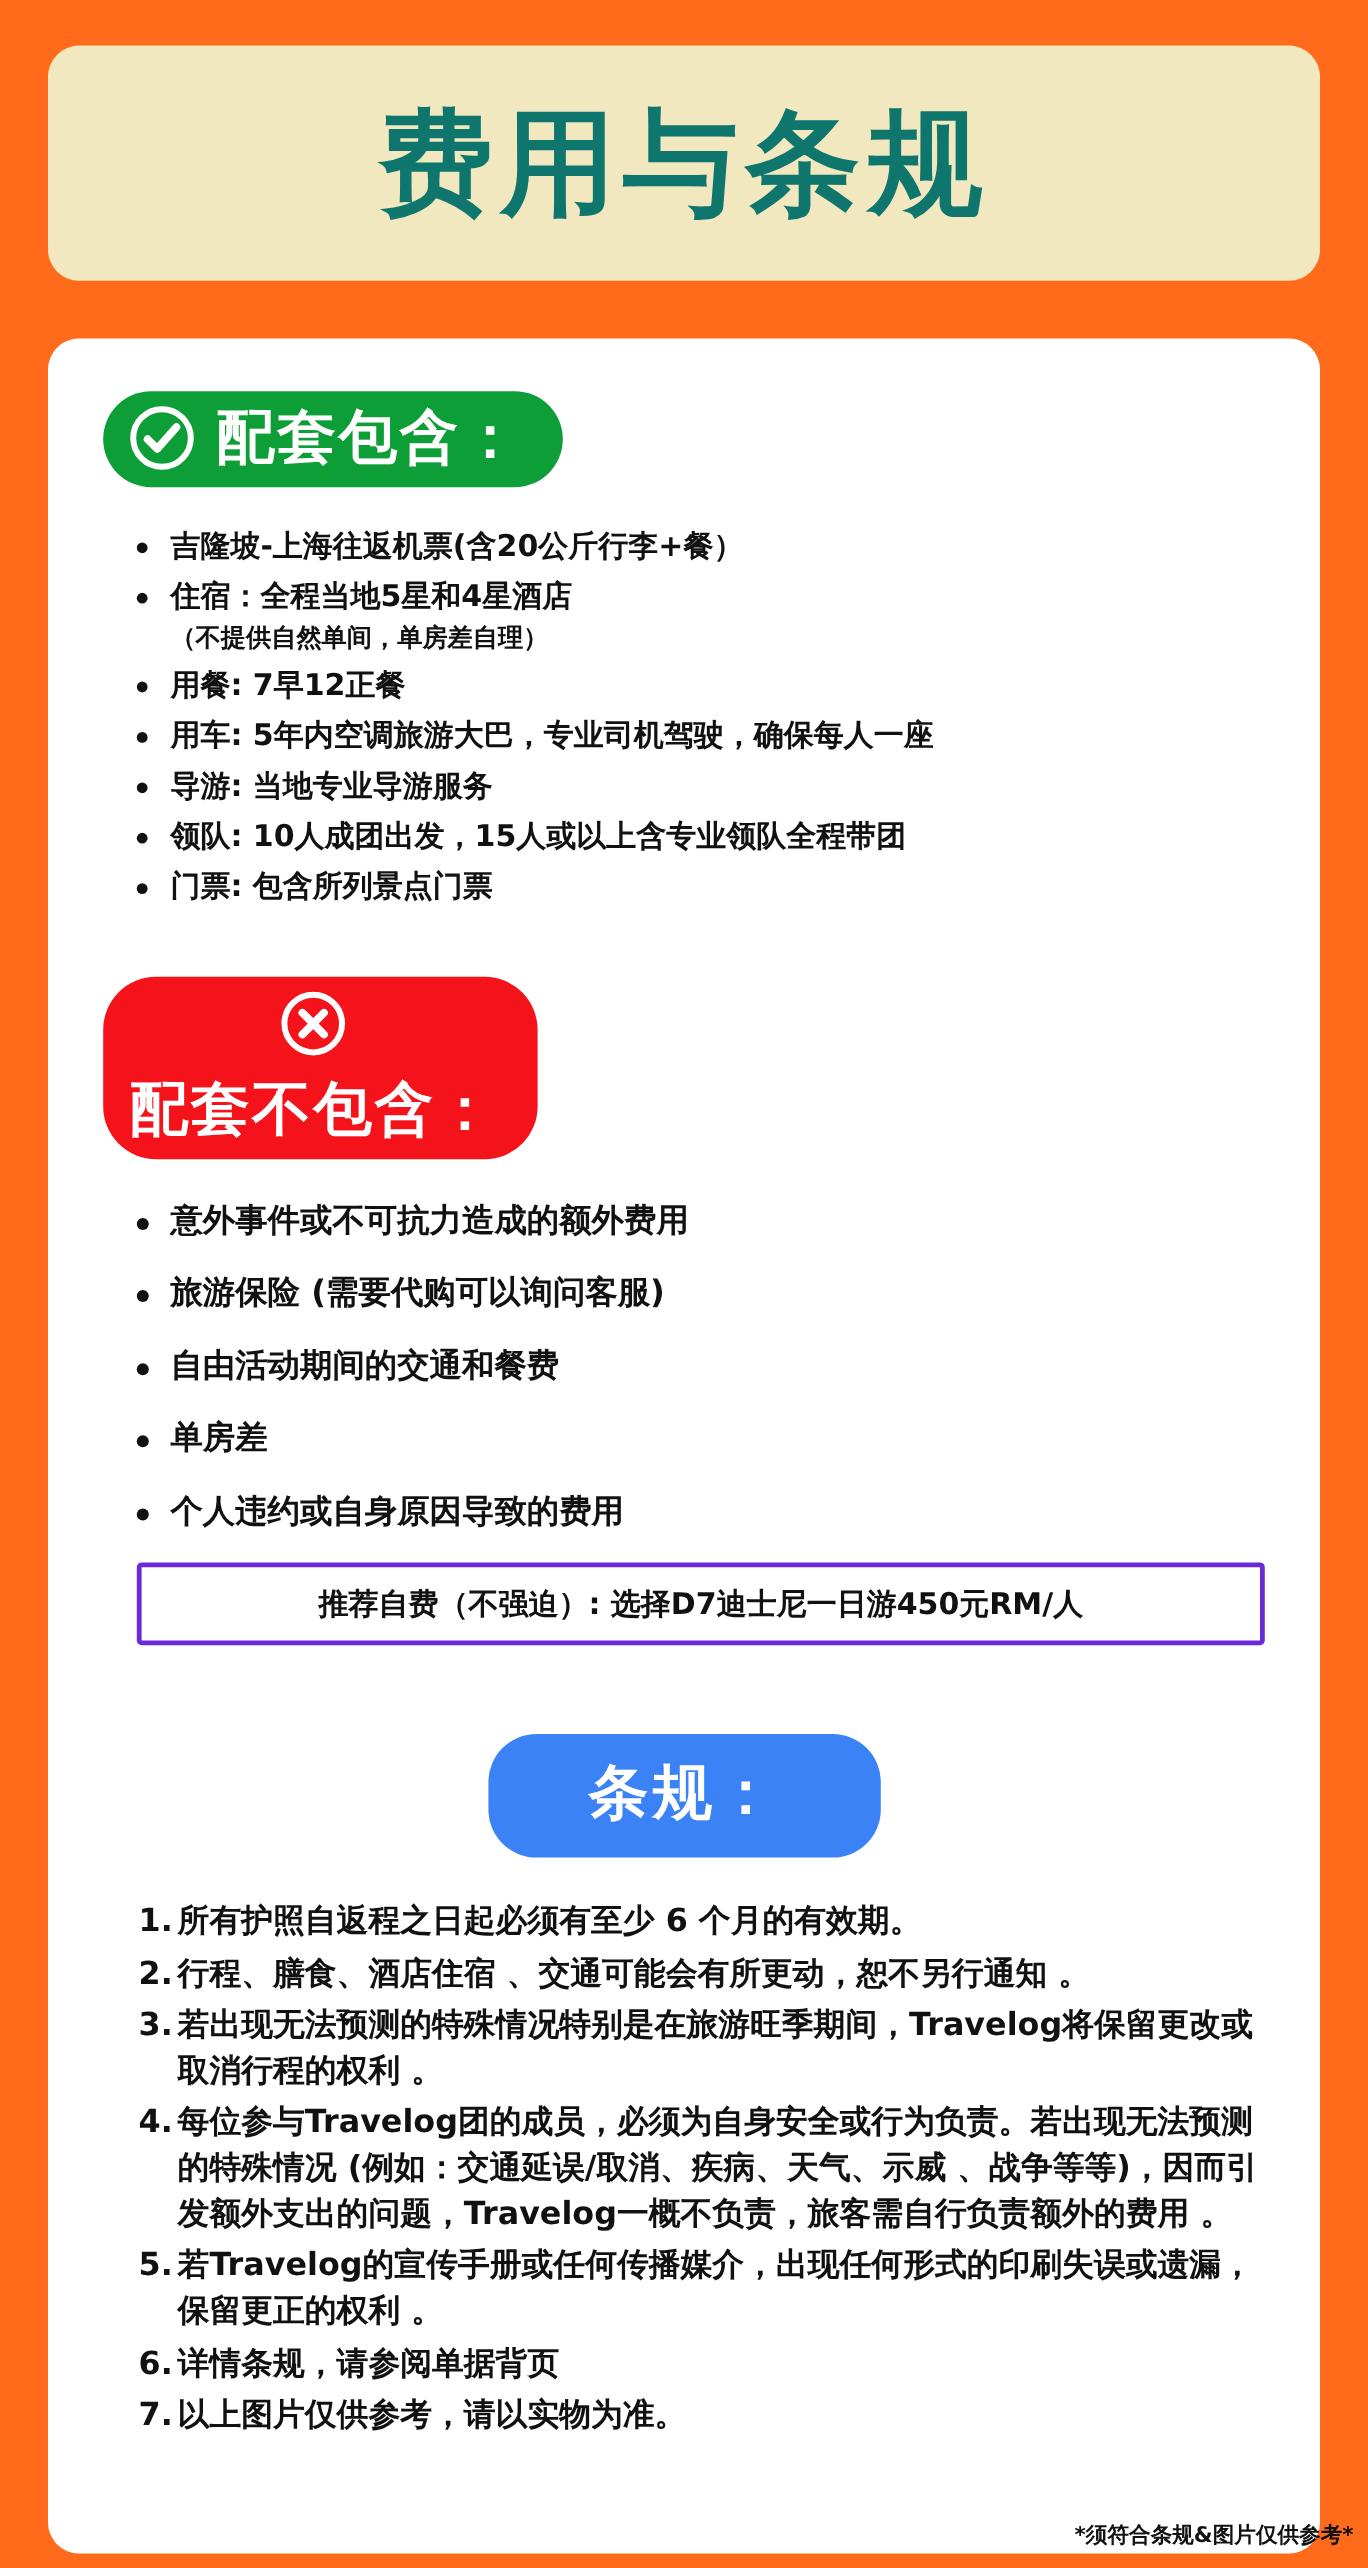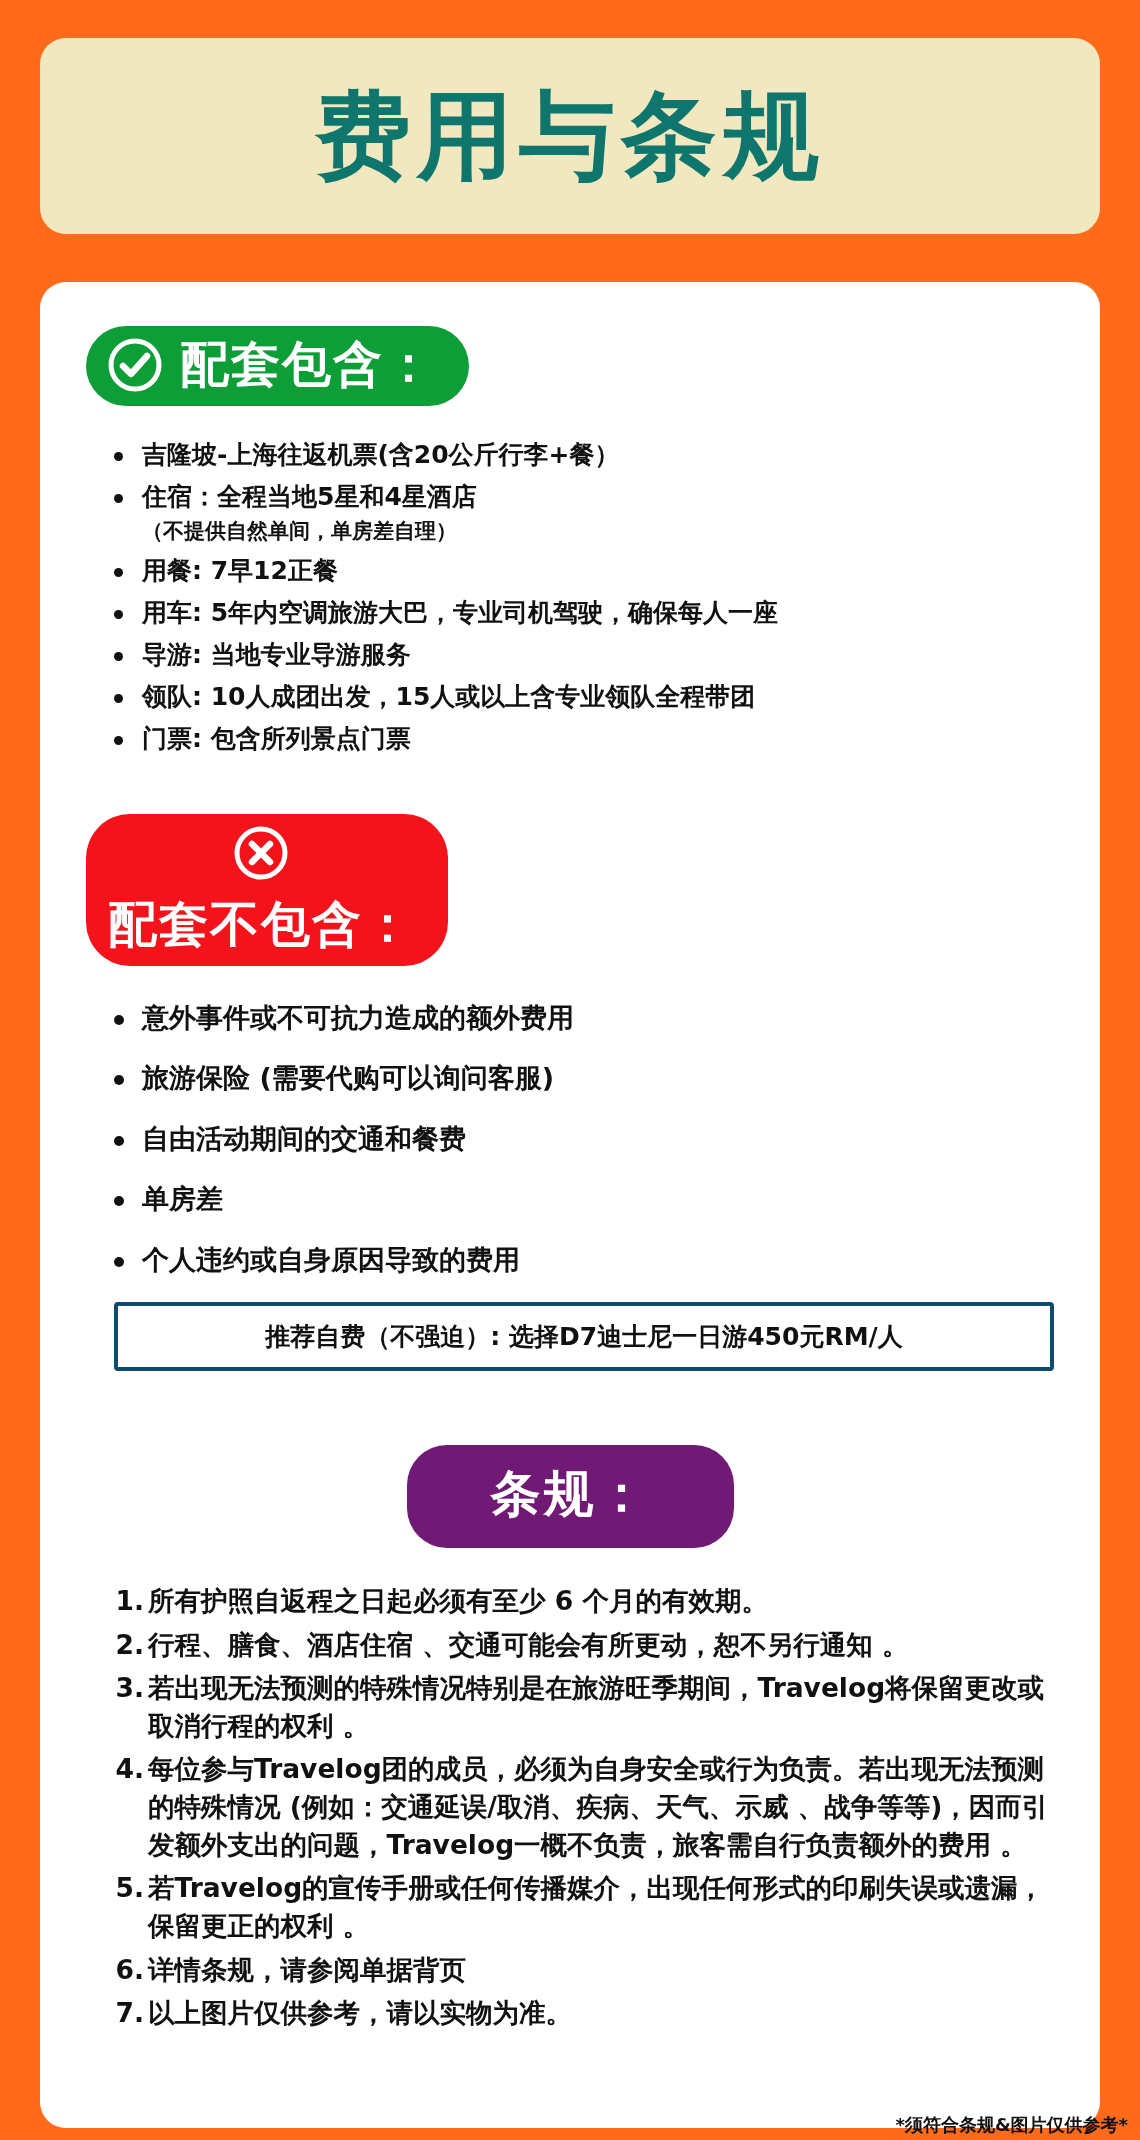--- a/index.html
+++ b/index.html
@@ -129,39 +129,39 @@
     top: 15px;
     width: 10px;
     height: 10px;
     border-radius: 50%;
     background: #111111;
   }
 
   
   .note-box {
     margin-top: 6px;
-    border: 4px solid #0c4a6e;
+    border: 4px solid #6d28d9;
     border-radius: 4px;
     padding: 14px 10px;
     text-align: center;
     font-size: 25px;
     font-weight: 700;
     color: #111111;
     font-family: "DejaVu Sans", "Liberation Sans", sans-serif;
     margin-left: 28px;
   }
 
   
   .terms-head-wrap {
     display: flex;
     justify-content: center;
     margin-top: 74px;
   }
   .terms-pill {
-    background: #701a75;
+    background: #3b82f6;
     color: #fff;
     border-radius: 40px;
     padding: 16px 84px 20px 84px;
     font-size: 50px;
     font-weight: 900;
     letter-spacing: 3px;
     font-family: "DejaVu Sans", "Liberation Sans", sans-serif;
   }
 
   
@@ -188,21 +188,21 @@
     top: 0;
     width: 34px;
     text-align: right;
     font-weight: 800;
   }
 
   
   .footer-note {
     position: absolute;
     right: 12px;
-    bottom: 3px;
+    bottom: 16px;
     font-size: 18px;
     font-weight: 800;
     color: #111111;
     font-family: "DejaVu Sans", "Liberation Sans", sans-serif;
   }
   .card-bottom-spacer { height: 30px; }
 </style>
 </head>
 <body>
 

